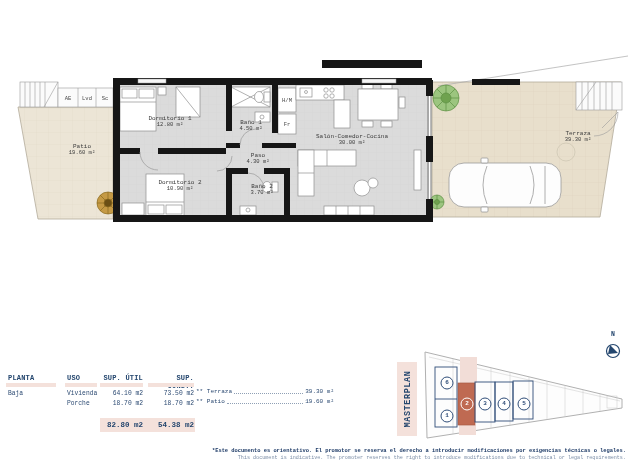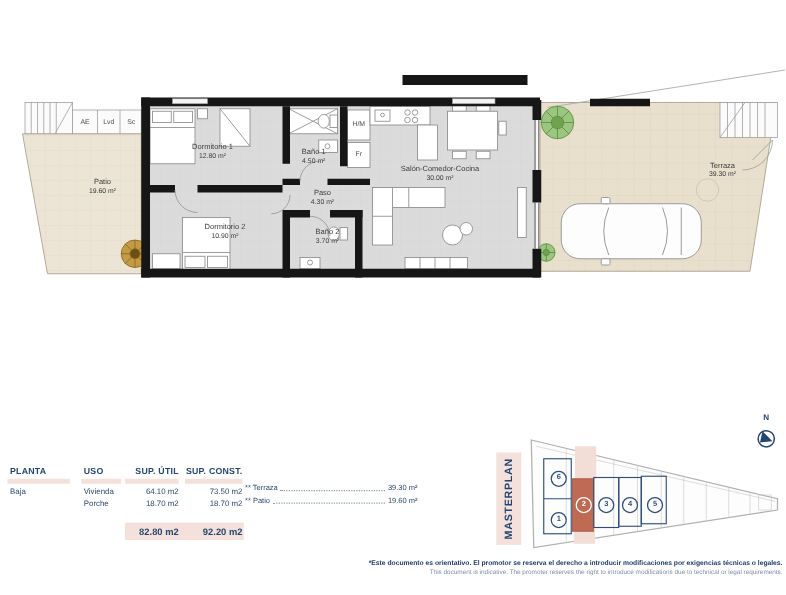--- a/index.html
+++ b/index.html
@@ -1,17 +1,17 @@
 <!DOCTYPE html>
 <html><head>
 <meta charset="utf-8">
 <style>
   html,body{margin:0;padding:0;background:#fff;}
   .page{position:relative;width:629px;height:476px;background:#ffffff;overflow:hidden;
-        font-family:Liberation Sans, sans-serif;}
+        font-family:Liberation Mono, monospace;}
   
   .lbl{position:absolute;transform:translate(-50%,-50%);text-align:center;color:#3c3c3c;
        font-size:6px;line-height:1.2;white-space:nowrap;}
   .lbl .ar{display:block;font-size:5.5px;}
   .cell{position:absolute;transform:translate(-50%,-50%);font-size:5.5px;color:#4a4a4a;white-space:nowrap;}
   
   .t-head{position:absolute;font-size:7px;font-weight:bold;color:#24466e;letter-spacing:.2px;}
   .t-bar{position:absolute;height:4px;background:#f4e1db;}
   .t-cell{position:absolute;font-size:6.3px;color:#2c4a72;}
   .t-num{text-align:right;}
@@ -279,21 +279,21 @@
       <span>39.30 m²</span>
     </div>
     <div class="extra-row" style="top:398px;">
       <span>** Patio</span>
       <span class="dots"></span>
       <span>19.60 m²</span>
     </div>
 
     <div class="tot-band"></div>
     <span class="t-total" style="left:100px;width:43px;">82.80 m2</span>
-    <span class="t-total" style="left:148px;width:46px;">92.20 m2</span>
+    <span class="t-total" style="left:148px;width:46px;">54.38 m2</span>
   </div>
 
   <div class="mp-title">
     <span>MASTERPLAN</span>
   </div>
 
   <svg width="234" height="115" viewBox="0 0 234 115" style="position:absolute;left:395px;top:330px;">
 
     <polygon points="30,22 227,69 227,78 32,108" fill="#fdfdfd" stroke="#b0b0b0" stroke-width="1"></polygon>
     <g stroke="#c9c9c9" stroke-width="0.5">

